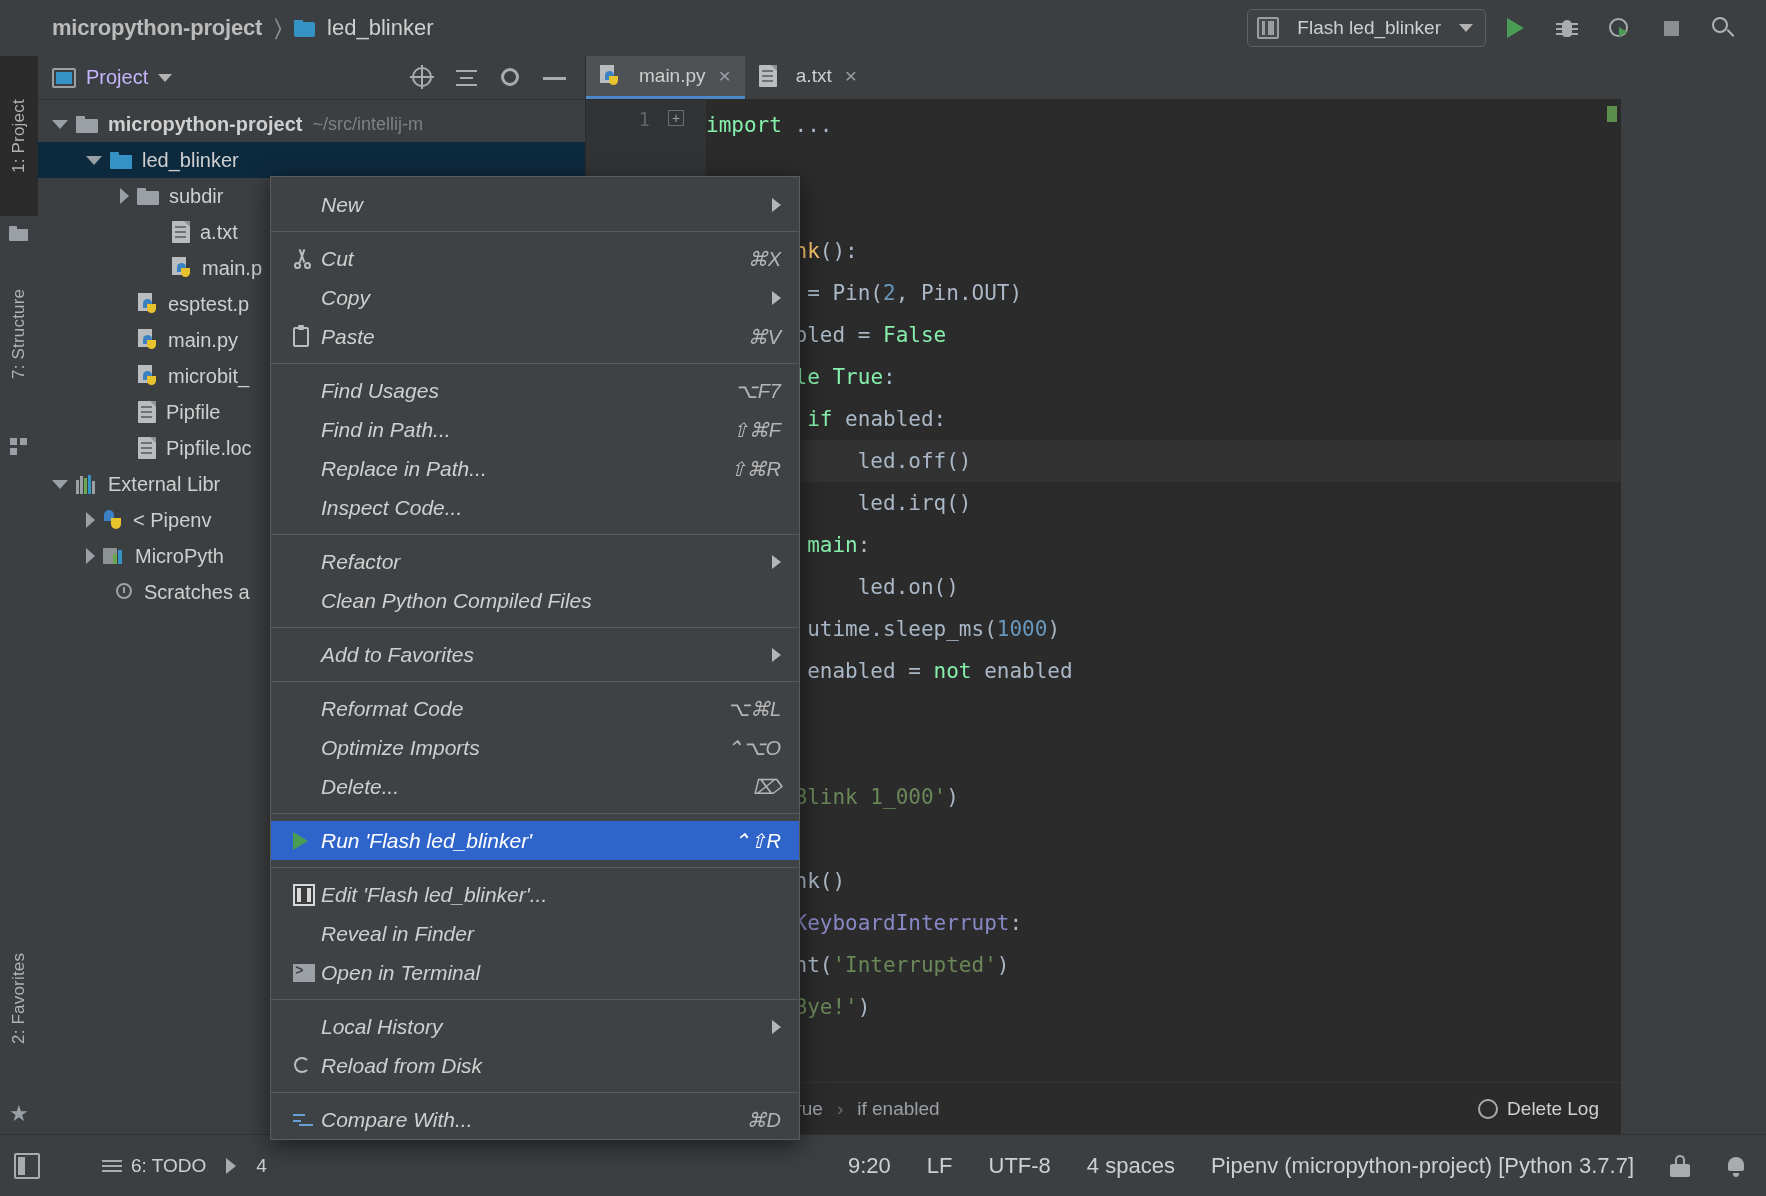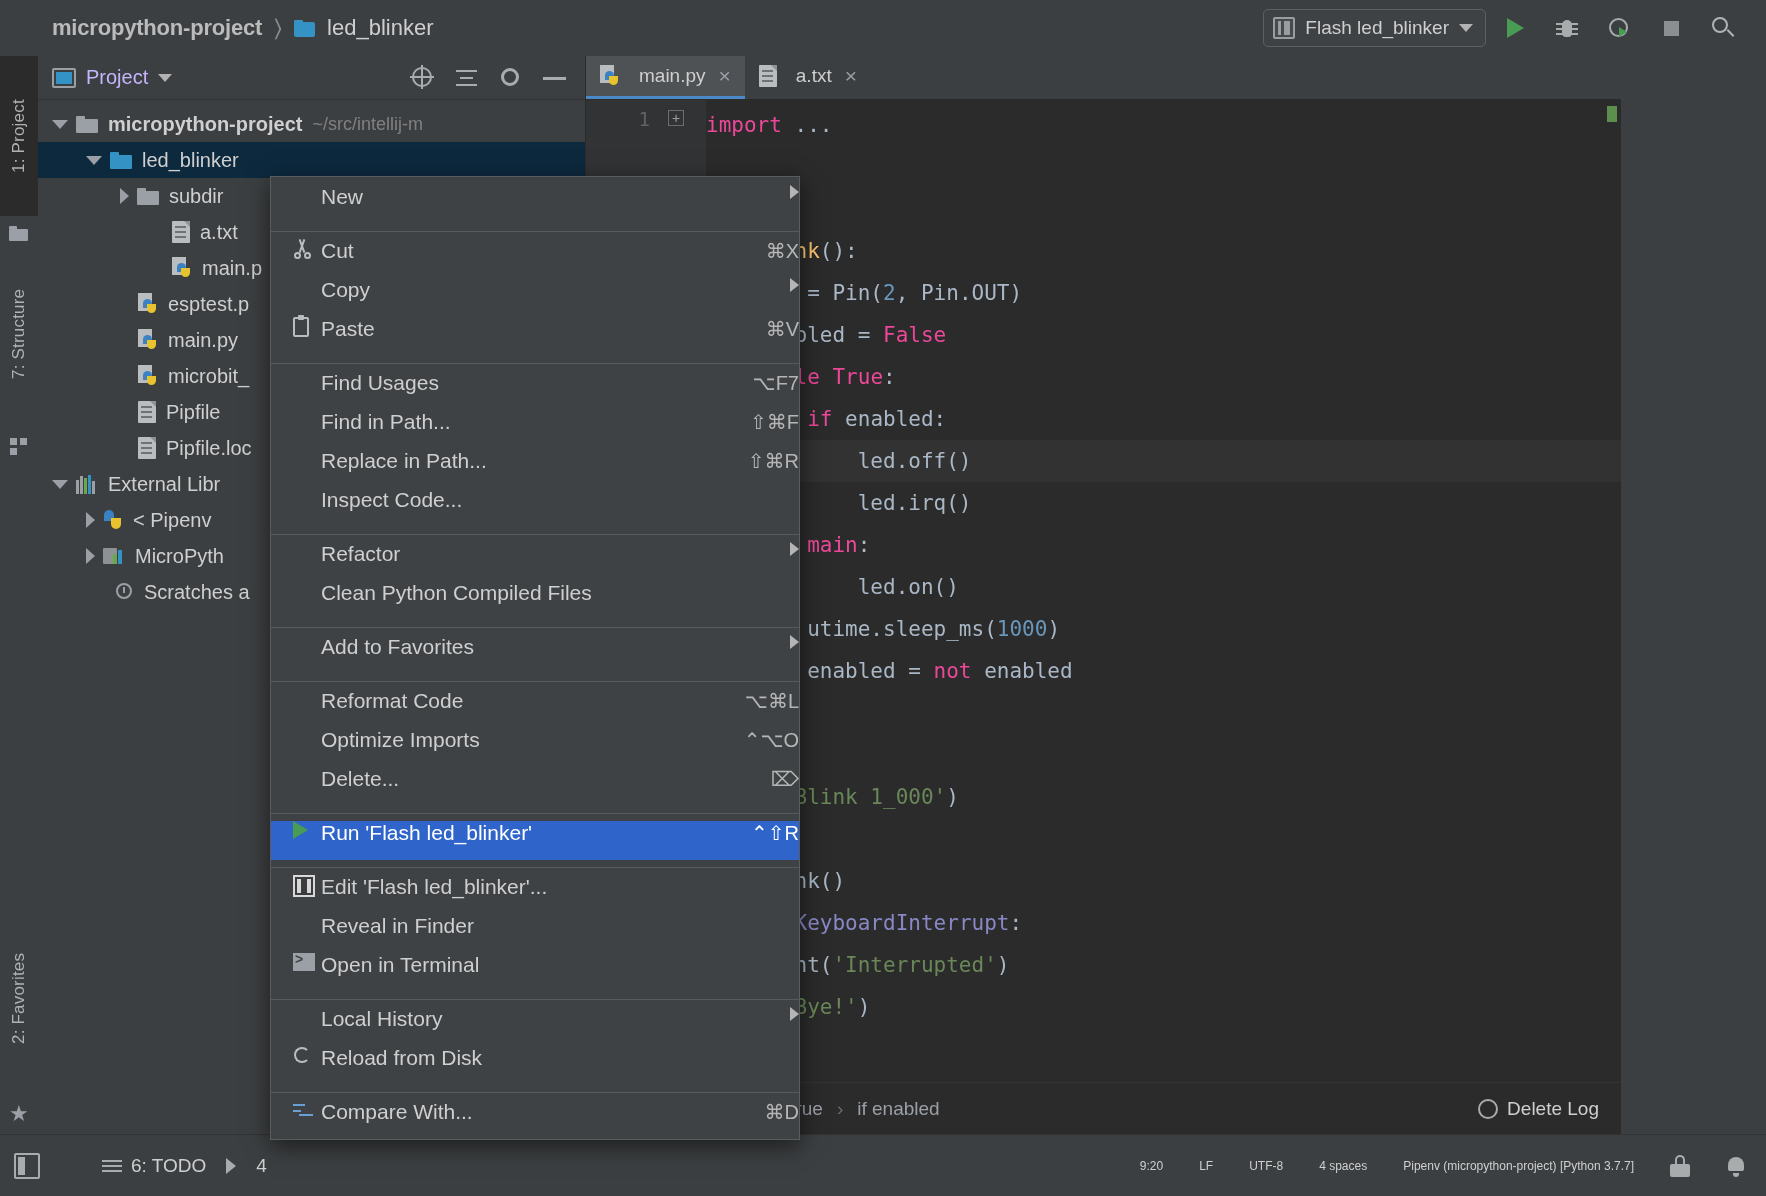--- a/index.html
+++ b/index.html
@@ -28,21 +28,21 @@
     background:#3592c4; border-radius: 1px 2px 2px 2px;
   }
   .bc-folder-ico::after {
     content:""; position:absolute; left:0; top:0px; width:9px; height:3px;
     background:#3592c4; border-radius: 1px 1px 0 0;
   }
   .bc-dir { font-size: 22px; color: #cfcfcf; }
 
   .tb-right { margin-left: auto; display: flex; align-items: center; gap: 6px; padding-right: 20px; }
   .runconfig {
-    display: flex; align-items: center; gap: 10px;
+    display: flex; align-items: center; gap: 18px;
     border: 1px solid #5e6060; border-radius: 5px;
     height: 38px; padding: 0 12px 0 9px; background: #3f4244;
   }
   .rc-ico { width: 22px; height: 22px; border: 2px solid #9a9da0; border-radius: 2px; position: relative; background:#474a4c;}
   .rc-ico::before { content:""; position:absolute; left:3px; top:2px; width:3px; height:14px; background:#9a9da0;}
   .rc-ico::after { content:""; position:absolute; left:9px; top:2px; width:6px; height:14px; background:#9a9da0;}
   .rc-label { font-size: 19px; color: #cfcfcf; }
   .caret-dn {
     width: 0; height: 0; border-left: 7px solid transparent; border-right: 7px solid transparent;
     border-top: 8px solid #b2b2b2;
@@ -143,21 +143,21 @@
   .code-wrap { position:absolute; left:0; top:44px; right:0; bottom:52px; background:#2b2b2b; overflow:hidden;}
   .gutter { position:absolute; left:0; top:0; width:120px; bottom:0; background:#313335; }
   .gline { position:absolute; right:56px; font-family:"DejaVu Sans Mono", monospace; font-size:19px; color:#606366;}
   .fold { position:absolute; right:22px; width:16px;height:16px;border:1px solid #6a6d6f;color:#9aa0a6;
           font-size:14px; line-height:14px; text-align:center; }
   .code {
     position:absolute; left:120px; top:0; right:0; bottom:0;
     font-family:"DejaVu Sans Mono", monospace; font-size:21px; line-height:42px;
     color:#a9b7c6; white-space:pre; padding-top:4px;
   }
-  .code .kw { color:#ec4899; }
+  .code .kw { color:#86efac; }
   .code .num { color:#6897bb; }
   .code .str { color:#6a8759; }
   .code .fn { color:#ffc66d; }
   .code .exc { color:#8888c6; }
   .hl-line { position:absolute; left:120px; right:0; height:42px; background:#323232; }
 
   .breadcrumb-bar {
     position:absolute; left:0; right:0; bottom:0; height:52px; background:#2b2b2b;
     display:flex; align-items:center; padding-left:130px; gap:14px; border-top:1px solid #313335;
   }
@@ -174,38 +174,38 @@
     position:absolute; left:0; bottom:0; width:1766px; height:62px; background:#3c3f41;
     display:flex; align-items:center; border-top:1px solid #323232;
   }
   .sb-left { display:flex; align-items:center; gap:20px; padding-left:14px; }
   .sb-icon-sq { width:26px;height:26px;border:2px solid #a9acad;border-radius:2px; position:relative;}
   .sb-icon-sq::after{content:"";position:absolute;left:2px;top:2px;width:7px;bottom:2px;background:#a9acad;}
   .sb-todo { display:flex; align-items:center; gap:9px; font-size:19px; color:#cfcfcf; }
   .todo-ico { width:20px; height:16px; position:relative;}
   .todo-ico i{position:absolute;left:0;width:20px;height:2px;background:#a9acad;}
   .sb-tri { width:0;height:0;border-top:8px solid transparent;border-bottom:8px solid transparent;border-left:10px solid #a9acad;}
-  .sb-right { margin-left:auto; display:flex; align-items:center; gap:36px; padding-right:20px; font-size:12px; color:#cfcfcf;}
+  .sb-right { margin-left:auto; display:flex; align-items:center; gap:36px; padding-right:20px; font-size:22px; color:#cfcfcf;}
   .sb-lock { width:20px;height:22px;position:relative;}
   .sb-lock .b{position:absolute;left:0;bottom:0;width:20px;height:13px;background:#a9acad;border-radius:2px;}
   .sb-lock .s{position:absolute;left:5px;top:0;width:10px;height:10px;border:2px solid #a9acad;border-bottom:none;border-radius:5px 5px 0 0;}
   .sb-bell { width:20px;height:22px;position:relative;}
   .sb-bell .b{position:absolute;left:2px;top:2px;width:16px;height:14px;background:#a9acad;border-radius:8px 8px 2px 2px;}
   .sb-bell .c{position:absolute;left:7px;bottom:0;width:6px;height:4px;background:#a9acad;border-radius:0 0 3px 3px;}
 
   
   .ctx-menu {
     position:absolute; left:270px; top:176px; width:530px;
     background:#3f4244; border:1px solid #5a5d5e;
     box-shadow: 0 6px 22px rgba(0,0,0,0.55);
     z-index: 50; padding: 8px 0 0 0;
   }
   .mi {
-    height: 39px; display:flex; align-items:flex-start; position:relative;
-    padding-left: 22px; cursor: pointer;
+    height: 39px; display:flex; align-items:center; position:relative;
+    padding-left: 22px; padding-right: 18px; cursor: pointer; font-style: italic;
   }
   .mi.sel { background:#2f65ca; }
   .mi-ico { width: 28px; flex:0 0 auto; display:flex; align-items:center; justify-content:flex-start; }
   .mi-label { font-size: 21px; color:#cfcfcf; white-space:nowrap; }
   .mi.sel .mi-label { color:#ffffff; font-weight:500; }
   .mi-shortcut { margin-left:auto; font-size: 20px; color:#b5b5b5; font-family:"Liberation Sans", sans-serif; }
   .mi.sel .mi-shortcut { color:#ffffff; }
   .mi-arrow { margin-left:auto; width:0;height:0;border-top:7px solid transparent;border-bottom:7px solid transparent;border-left:9px solid #b5b5b5;}
   .mi-sep { height:1px; background:#585b5c; margin: 7px 0; }
 

